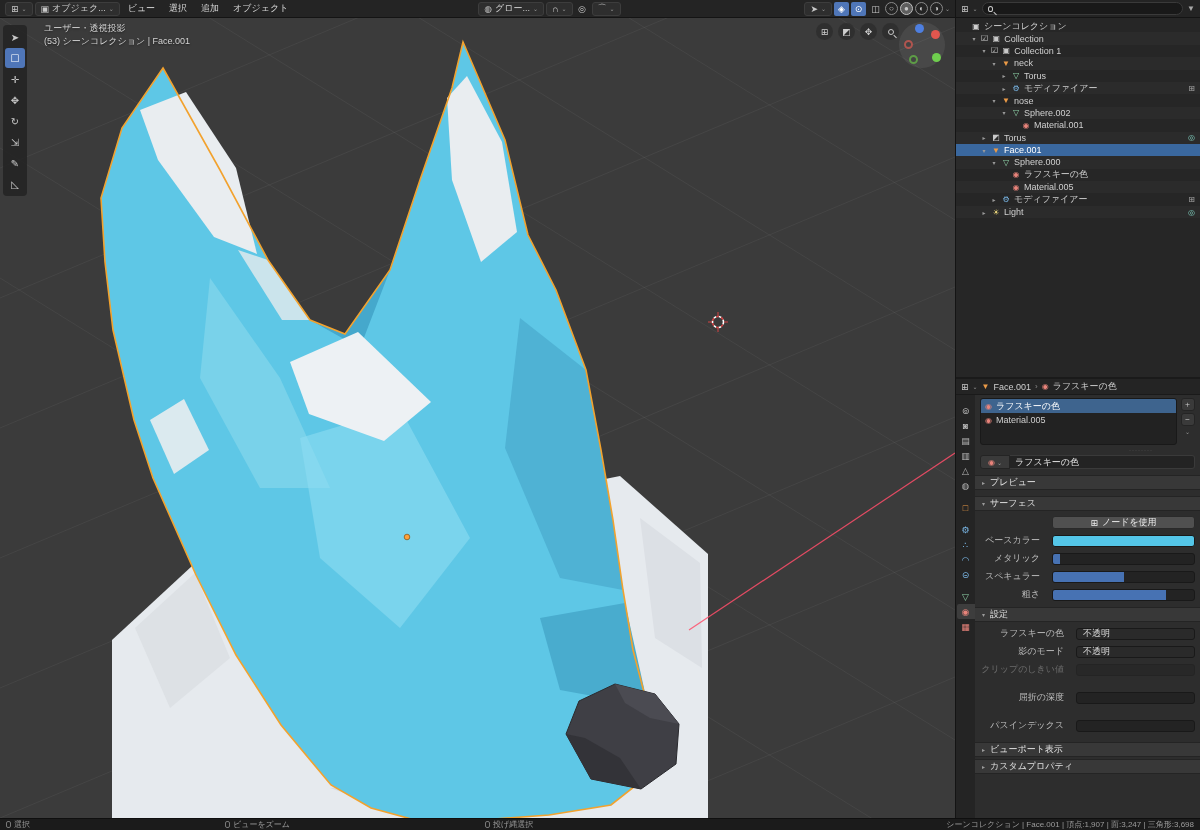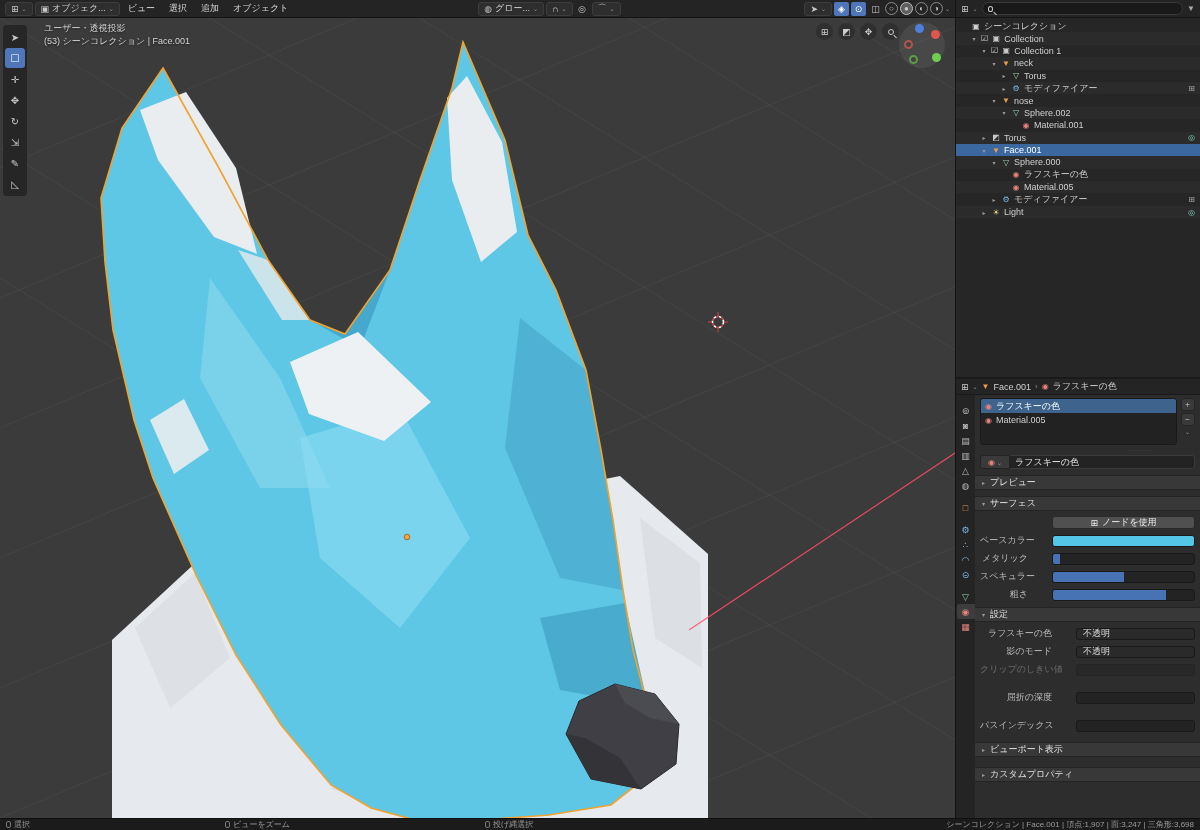--- a/index.html
+++ b/index.html
@@ -90,21 +90,21 @@
   .grip-row { height:9px; display:flex; align-items:center; justify-content:flex-end; padding-right:42px; color:#6d6d6d; font-size:6px; letter-spacing:1px; }
 
   .name-row { display:flex; height:14px; margin-top:1px; }
   .browse-btn { width:30px; background:#3a3a3a; border:1px solid #242424; border-radius:3px 0 0 3px; display:flex; align-items:center; justify-content:center; gap:2px; }
   .name-field { flex:1; background:#232323; border:1px solid #3a3a3a; border-left:none; border-radius:0 3px 3px 0; display:flex; align-items:center; padding:0 5px; color:#e6e6e6; }
 
   .sec-header { height:15px; display:flex; align-items:center; gap:5px; background:#383838; margin:6px -5px 0; padding:0 7px; border-top:1px solid #242424; border-bottom:1px solid #242424; color:#e0e0e0; }
   .sec-header .ol-caret { width:auto; }
 
   .prow { display:flex; align-items:center; margin-top:5px; height:13px; }
-  .plabel { text-align:right; padding-right:24px; color:#bdbdbd; flex:none; white-space:nowrap; }
+  .plabel { text-align:right; padding-right:12px; color:#bdbdbd; flex:none; white-space:nowrap; }
   .lbl-s { width:72px; } .lbl-g { width:96px; }
   .pctrl { flex:1; height:12px; border-radius:3px; min-width:0; }
   .ctl-color { border:1px solid #191919; }
   .ctl-slider { background:#232323; border:1px solid #191919; overflow:hidden; display:flex; }
   .ctl-slider .fill { height:100%; background:#4772b3; }
   .ctl-select { background:#2a2a2a; border:1px solid #191919; display:flex; align-items:center; padding:0 6px; color:#dcdcdc; }
   .ctl-field { background:#232323; border:1px solid #191919; }
   .prow.disabled .plabel, .prow.disabled .pctrl { opacity:.42; }
   .prow.gap { margin-top:15px; }
   .nodes-btn { flex:1; height:13px; background:#505050; border:1px solid #2a2a2a; border-radius:3px; display:flex; align-items:center; justify-content:center; gap:4px; color:#ececec; }
@@ -577,21 +577,21 @@
                 <div class="prow gap">
                   <span class="plabel lbl-g">パスインデックス</span>
                   <div class="pctrl ctl-field"></div>
                 </div>
               </div>
 
             <div class="sec-header" style="margin-top:10px">
               <span class="ol-caret">▸</span>
               <span>ビューポート表示</span>
             </div>
-            <div class="sec-header" style="margin-top:10px">
+            <div class="sec-header" style="margin-top:2px">
               <span class="ol-caret">▸</span>
               <span>カスタムプロパティ</span>
             </div>
           </div>
         </div>
       </div>
     </div>
   </div>
 
   <div class="statusbar">

